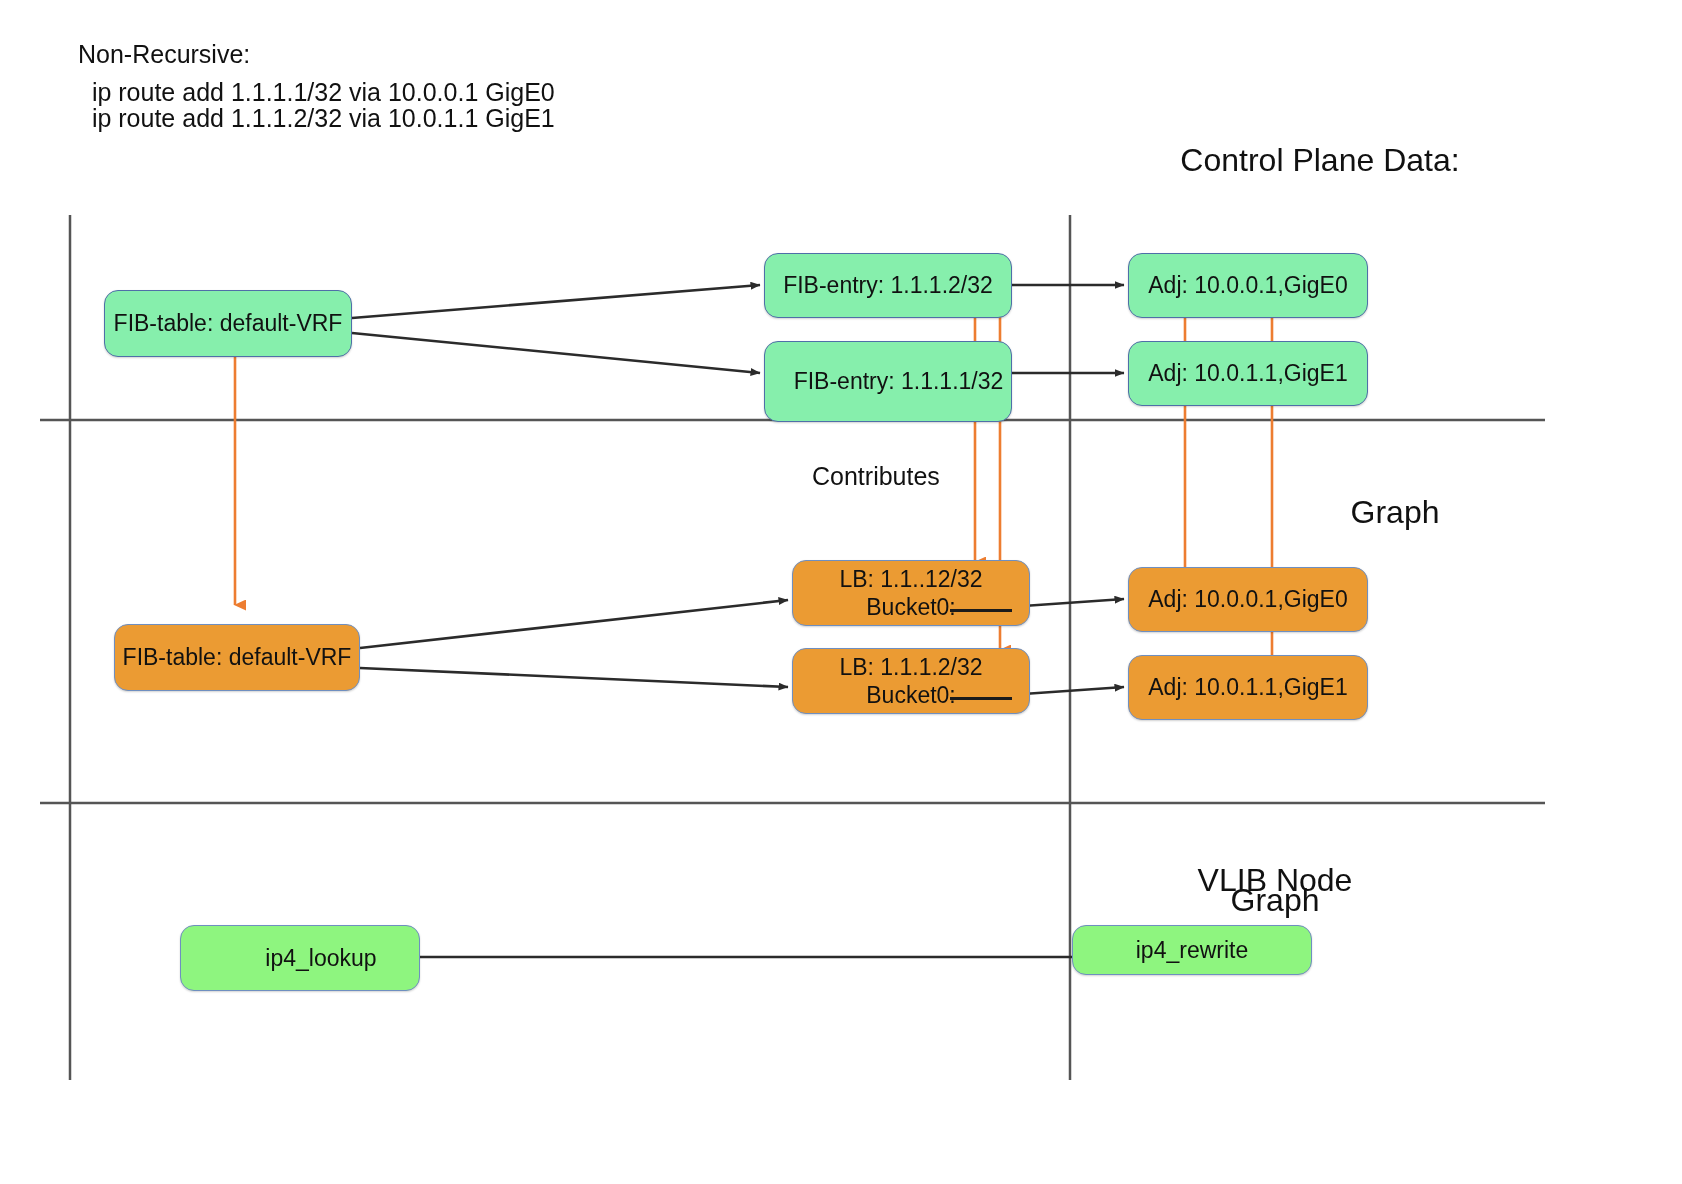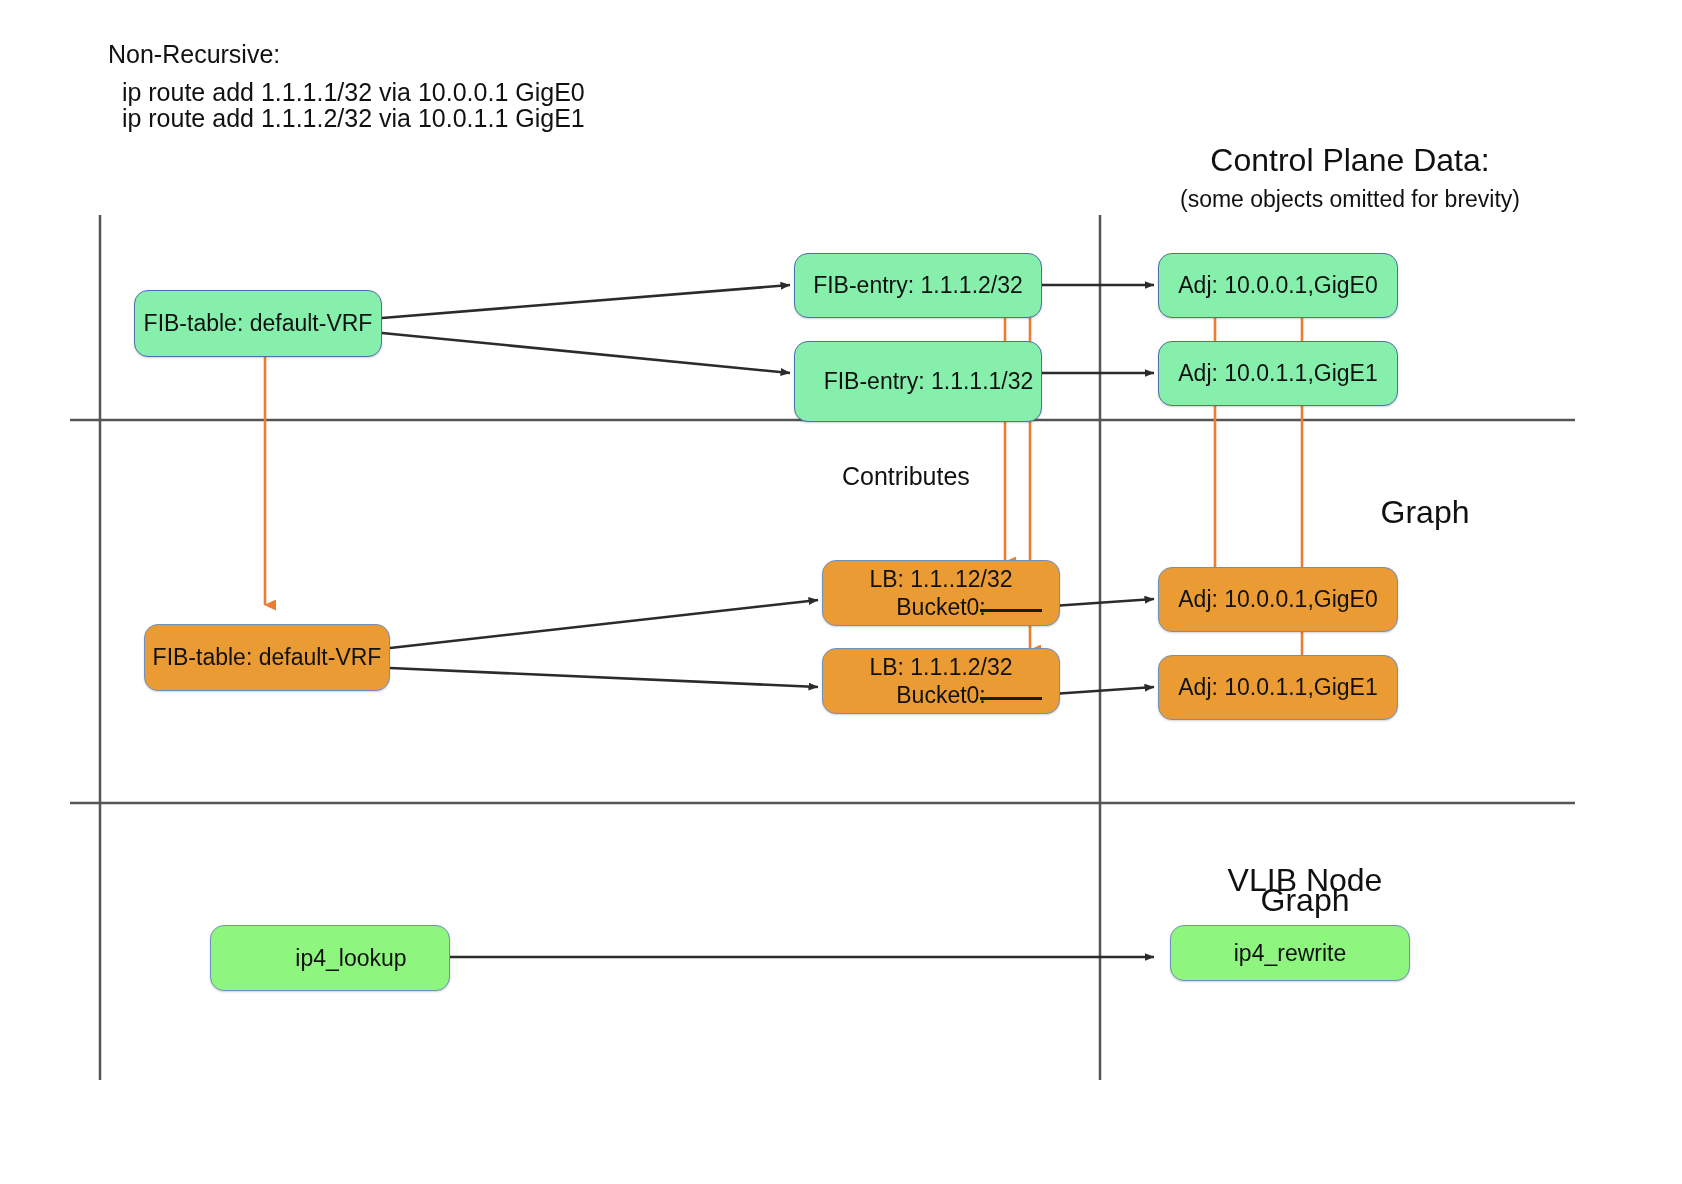--- a/index.html
+++ b/index.html
@@ -1,18 +1,18 @@
 <!DOCTYPE html>
 <html><head>
 <meta charset="utf-8">
 <style>
   html,body{margin:0;padding:0;background:#ffffff;}
   body{width:1682px;height:1184px;position:relative;overflow:hidden;
        font-family:"Liberation Sans","DejaVu Sans",sans-serif;color:#000;}
-  #canvas{position:absolute;inset:0;margin-left:30px;}
+  #canvas{position:absolute;inset:0;}
   svg.layer{position:absolute;left:0;top:0;width:1682px;height:1184px;pointer-events:none;}
   .node{position:absolute;border-radius:14px;border:1.5px solid #5b80ba;
         display:flex;flex-direction:column;align-items:center;justify-content:center;
         box-sizing:border-box;font-size:23px;line-height:1.22;color:#111;
         box-shadow:0 1px 2px rgba(0,0,0,.18);}
   .node.blue{background:#86efac;border-color:#4f6fa8;}
   .node.orange{background:#eb9b33;border-color:#6f8fc0;}
   .node.green{background:#8ef57f;border-color:#6f8fc0;}
   .node .l2{display:block;}
   .txt{position:absolute;white-space:pre;color:#111;}
@@ -60,21 +60,20 @@
     <path d="M1000 290 L1000 650" stroke="#ed7d31" stroke-width="2.6" fill="none" marker-end="url(#arrO)"></path>
     <path d="M1185 300 L1185 573" stroke="#ed7d31" stroke-width="2.6" fill="none" marker-end="url(#arrO)"></path>
     <path d="M1272 300 L1272 661" stroke="#ed7d31" stroke-width="2.6" fill="none" marker-end="url(#arrO)"></path>
   </svg>
 
   <div class="txt hdr" style="left:78px;top:36px;">Non-Recursive:</div>
   <div class="txt hdr" style="left:78px;top:74px;">  ip route add 1.1.1.1/32 via 10.0.0.1 GigE0</div>
   <div class="txt hdr" style="left:78px;top:100px;">  ip route add 1.1.1.2/32 via 10.0.1.1 GigE1</div>
 
   <div class="txt title-big" style="left:1100px;top:142px;width:440px;">Control Plane Data:</div>
-  <div class="txt title-sub" style="left:1100px;top:186px;width:440px;">(some objects omitted for brevity)</div>
 
   <div class="txt lane-title" style="left:1250px;top:492px;width:290px;">Graph</div>
 
   <div class="txt lane-title" style="left:1130px;top:860px;width:290px;">VLIB Node</div>
   <div class="txt lane-title" style="left:1130px;top:880px;width:290px;">Graph</div>
 
   <div class="txt lbl" style="left:812px;top:462px;">Contributes</div>
 
   <div class="node blue" style="left:104px;top:290px;width:248px;height:67px;">
     <span>FIB-table: default-VRF</span>
@@ -117,17 +116,17 @@
   </div>
 
   <div class="node orange" style="left:1128px;top:655px;width:240px;height:65px;">
     <span>Adj: 10.0.1.1,GigE1</span>
   </div>
 
   <div class="node green" style="left:180px;top:925px;width:240px;height:66px;padding-left:42px;">
     <span>ip4_lookup</span>
   </div>
 
-  <div class="node green" style="left:1140px;top:925px;width:240px;height:56px;">
+  <div class="node green" style="left:1072px;top:925px;width:240px;height:50px;">
     <span>ip4_rewrite</span>
   </div>
 
 </div>
 
 </body></html>

